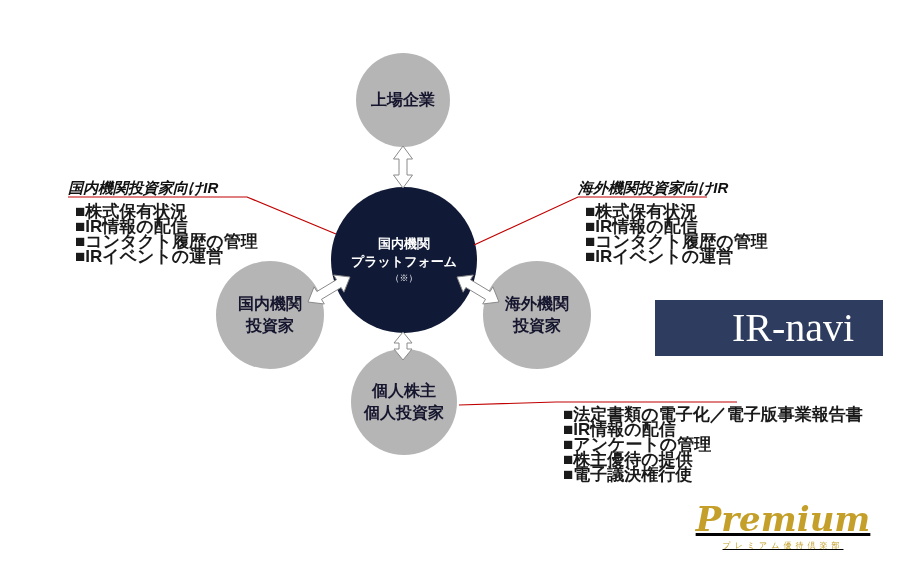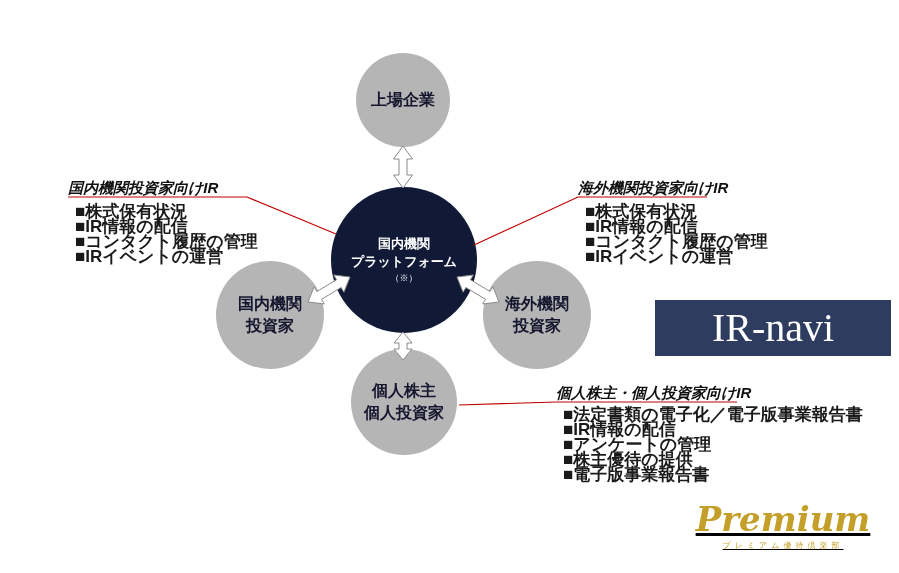--- a/index.html
+++ b/index.html
@@ -26,22 +26,22 @@
   .anno-list{position:absolute;font-size:17px;font-weight:600;color:#1a1a1a;line-height:15px;white-space:nowrap;}
   .anno-list span{display:block;}
 
   #domestic-title{left:68px;top:179px;}
   #domestic-list{left:75px;top:204px;}
   #overseas-title{left:578px;top:179px;}
   #overseas-list{left:585px;top:204px;}
   #individual-title{left:556px;top:384px;}
   #individual-list{left:563px;top:407px;}
 
-  #irnavi-box{position:absolute;left:655px;top:300px;width:236px;height:56px;
-              background:#2e3d5f;display:flex;align-items:center;justify-content:center;}
+  #irnavi-box{position:absolute;left:655px;top:300px;width:180px;height:56px;
+              background:#2e3d5f;display:flex;align-items:center;justify-content:center;padding-left:48px;}
   #irnavi-box .wordmark{font-family:"Liberation Serif", serif;font-size:40px;color:#ffffff;
               line-height:1;letter-spacing:0px;}
 
   #premium-logo{position:absolute;left:676px;top:490px;width:214px;height:72px;background:#ffffff;
               display:flex;flex-direction:column;align-items:center;justify-content:center;text-decoration:underline;}
   #premium-logo .script{font-family:"DejaVu Serif", serif;font-style:italic;font-weight:bold;
               font-size:34px;color:#c4a02a;line-height:1;}
   #premium-logo .sub{font-size:8px;color:#c4a02a;letter-spacing:4px;margin-top:4px;white-space:nowrap;}
 </style>
 </head>
@@ -99,27 +99,26 @@
   </div>
 
   <div class="anno-title" id="overseas-title">海外機関投資家向けIR</div>
   <div class="anno-list" id="overseas-list">
     <span>■株式保有状況</span>
     <span>■IR情報の配信</span>
     <span>■コンタクト履歴の管理</span>
     <span>■IRイベントの運営</span>
   </div>
 
-  <div class="anno-title" id="individual-title">個人株主・個人投資家向けIR</div>
   <div class="anno-list" id="individual-list">
     <span>■法定書類の電子化／電子版事業報告書</span>
     <span>■IR情報の配信</span>
     <span>■アンケートの管理</span>
     <span>■株主優待の提供</span>
-    <span>■電子版事業報告書</span>
+    <span>■電子議決権行使</span>
   </div>
 
   <div id="irnavi-box">
     <span class="wordmark">IR-navi</span>
   </div>
 
   <div id="premium-logo">
     <span class="script">Premium</span>
     <span class="sub">プレミアム優待倶楽部</span>
   </div>

